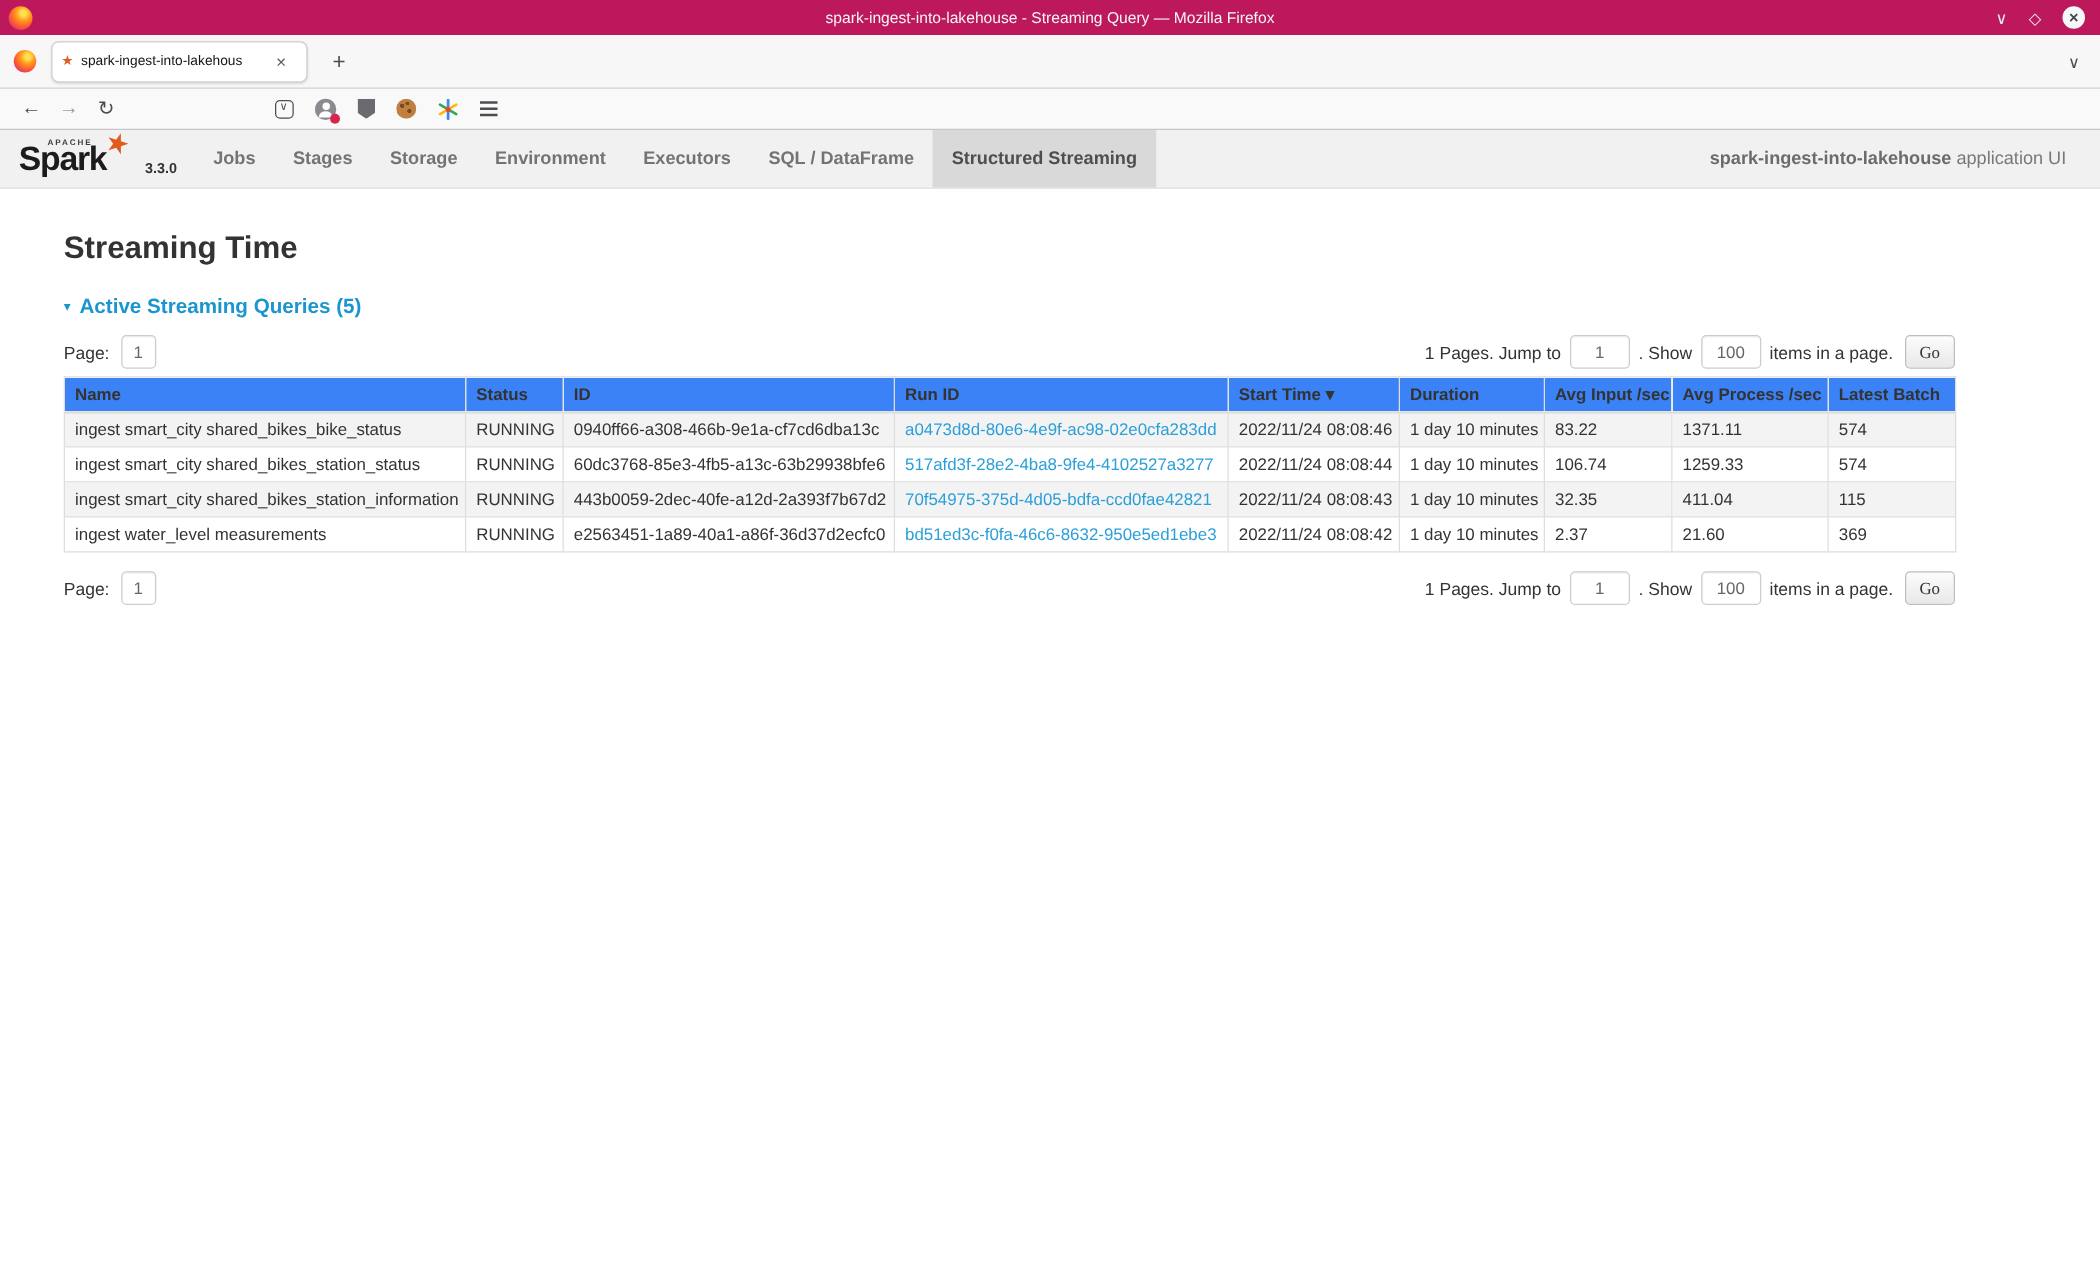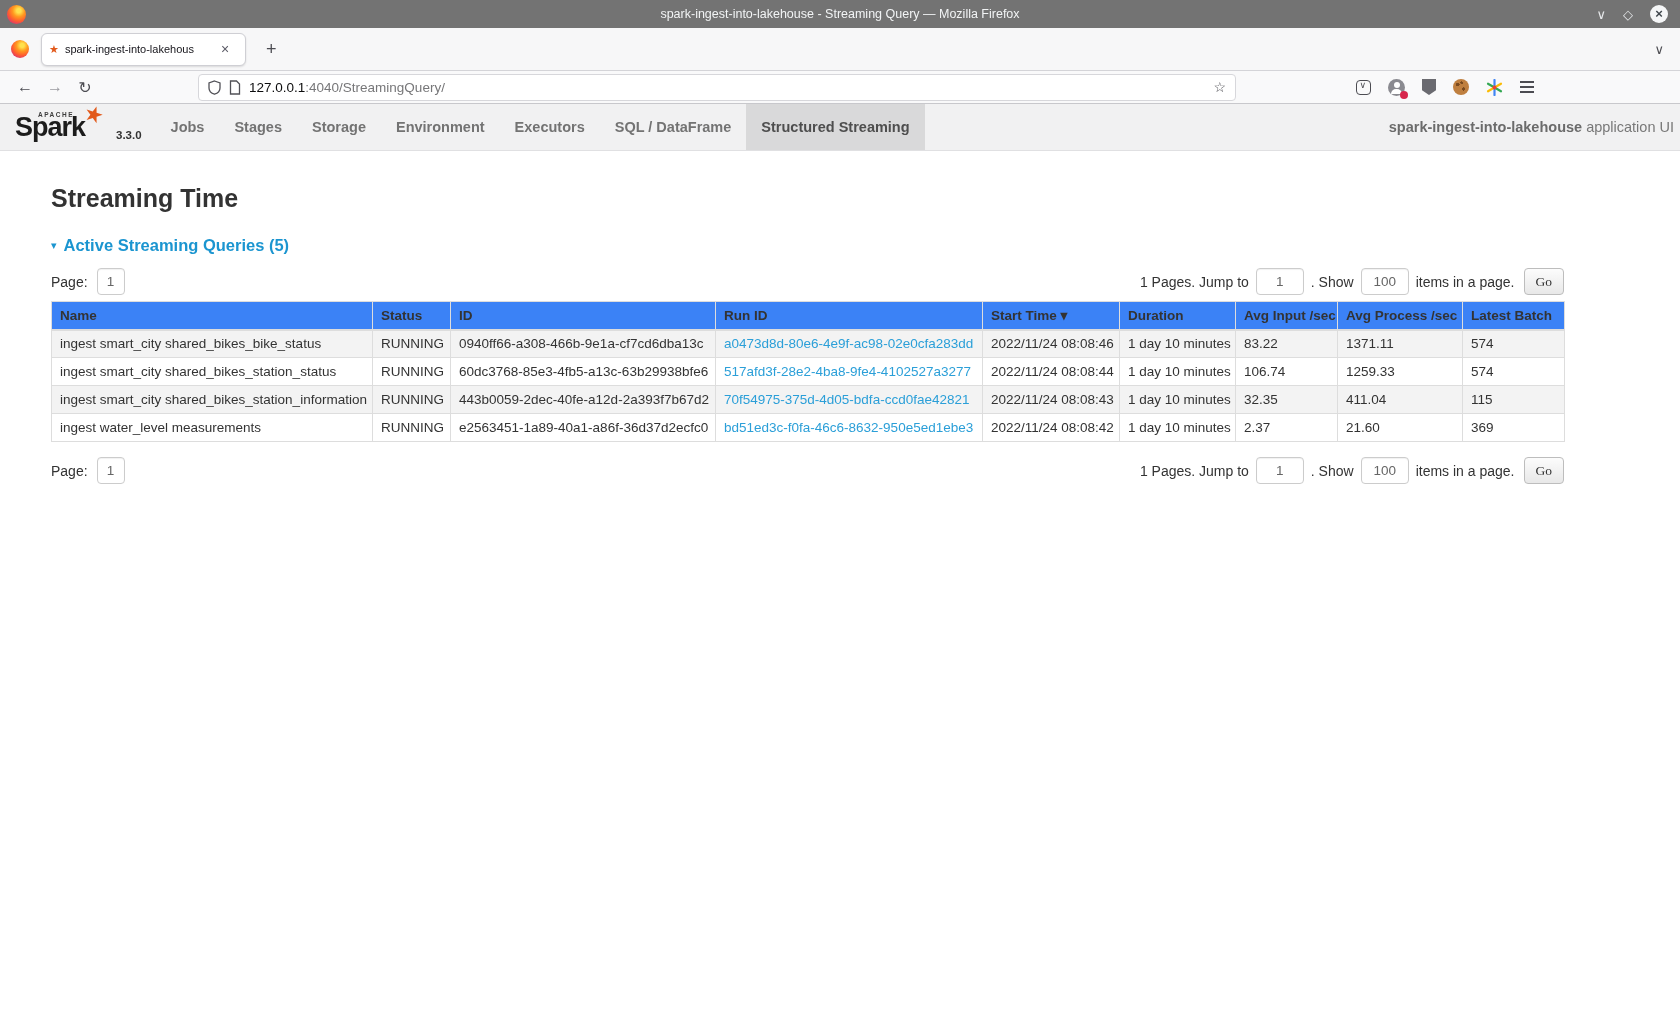--- a/index.html
+++ b/index.html
@@ -1,20 +1,20 @@
 <!DOCTYPE html>
 <html><head>
 <meta charset="utf-8">
 <style>
   * { margin:0; padding:0; box-sizing:border-box; }
   html,body { width:1680px; height:1012px; background:#fff; overflow:hidden;
               font-family:"Liberation Sans", sans-serif; }
 
   
-  .titlebar { position:relative; height:28px; background:#737373; display:flex; align-items:center; }
+  .titlebar { position:relative; height:28px; background:#be185d; display:flex; align-items:center; }
   .ff-ball { width:19px; height:19px; border-radius:50%; margin-left:7px;
              background:radial-gradient(circle at 62% 30%, #ffe14d 0 12%, #ff9a1f 34%, #ff5f2e 58%, #e23b64 78%, #a5006f 100%); }
   .win-title { position:absolute; left:0; right:0; text-align:center; color:#f2f4f5; font-size:12.5px; }
   .win-controls { margin-left:auto; display:flex; align-items:center; gap:17px; padding-right:12px; z-index:2; }
   .win-glyph { color:#e8eaec; font-size:13px; cursor:default; }
   .close-ball { width:18px; height:18px; border-radius:50%; background:#f5f6f7; color:#3f464c;
                 font-size:13px; line-height:17px; text-align:center; font-weight:bold; }
 
   
   .tabbar { height:43px; background:#f7f7f8; border-bottom:1px solid #d4d4d8; display:flex; align-items:center; position:relative; }
@@ -58,21 +58,21 @@
   
   .spark-navbar { height:47px; background:#f1f1f2; border-bottom:1px solid #e0e0e2; display:flex; align-items:stretch; }
   .spark-logo { position:relative; width:100px; margin-left:14px; }
   .logo-apache { position:absolute; top:7px; left:24px; font-size:6.5px; letter-spacing:1.5px; color:#3c3c3c; font-weight:bold; }
   .logo-spark { position:absolute; top:8px; left:1px; font-size:27px; font-weight:bold; color:#1c1c1c; letter-spacing:-1px; }
   .logo-star { position:absolute; top:-2px; left:70px; color:#e25a1c; font-size:22px; transform:rotate(18deg); }
   .logo-version { align-self:flex-end; font-size:11.5px; font-weight:bold; color:#333; padding:0 0 9px 2px; margin-right:14px; }
   .nav-items { display:flex; align-items:stretch;font-weight:bold; }
   .nav-item { display:flex; align-items:center; padding:0 15px; font-size:14.5px; color:#737373; cursor:pointer; }
   .nav-item.active { background:#d9d9da; color:#4e4e4e; }
-  .app-label { margin-left:auto; display:flex; align-items:center; padding-right:6px; font-size:14.5px; color:#787878; gap:4px; }
+  .app-label { margin-left:auto; display:flex; align-items:center; padding-right:27px; font-size:14.5px; color:#787878; gap:4px; }
   .app-label b { color:#6b6b6b; }
 
   
   .content { padding:0 51px; }
   .page-title { margin-top:33px; font-size:25px; font-weight:bold; color:#333; }
   .section-head { margin-top:23px; display:flex; align-items:center; gap:7px; cursor:pointer; }
   .section-arrow { color:#1b95d0; font-size:11px; }
   .section-title { color:#1b95d0; font-size:16.5px; font-weight:bold; }
 
   .pager { margin-top:13px; display:flex; align-items:center; font-size:14px; color:#333; width:1513px; }
@@ -120,30 +120,20 @@
     <span class="tab-close">×</span>
   </div>
   <span class="newtab">+</span>
   <span class="tabs-chevron">∨</span>
 </div>
 
 <div class="toolbar">
   <span class="nav-glyph">←</span>
   <span class="nav-glyph fwd">→</span>
   <span class="nav-glyph">↻</span>
-  <div class="urlbar">
-    <svg class="lineicon" width="13" height="15" viewBox="0 0 13 15">
-      <path d="M6.5 1 L12 3 V8 C12 11.5 9.5 13.3 6.5 14.2 C3.5 13.3 1 11.5 1 8 V3 Z" fill="none" stroke="#515157" stroke-width="1.3"></path>
-    </svg>
-    <svg class="lineicon" width="12" height="15" viewBox="0 0 12 15">
-      <path d="M1.5 1 H7.5 L10.5 4 V14 H1.5 Z" fill="none" stroke="#515157" stroke-width="1.3"></path>
-    </svg>
-    <span class="url-text"><span>127.0.0.1</span><span class="dim">:4040/StreamingQuery/</span></span>
-    <span class="url-star">☆</span>
-  </div>
   <div class="tool-icons">
     <span class="pocket"></span>
     <span class="profile">
         <span class="badge-dot"></span>
       </span>
     <span class="ushield"></span>
     <span class="cookie"></span>
     <svg class="lineicon" width="17" height="17" viewBox="0 0 17 17">
       <g stroke-width="2.2" stroke-linecap="round">
         <line x1="8.5" y1="1" x2="8.5" y2="16" stroke="#4285f4"></line>

